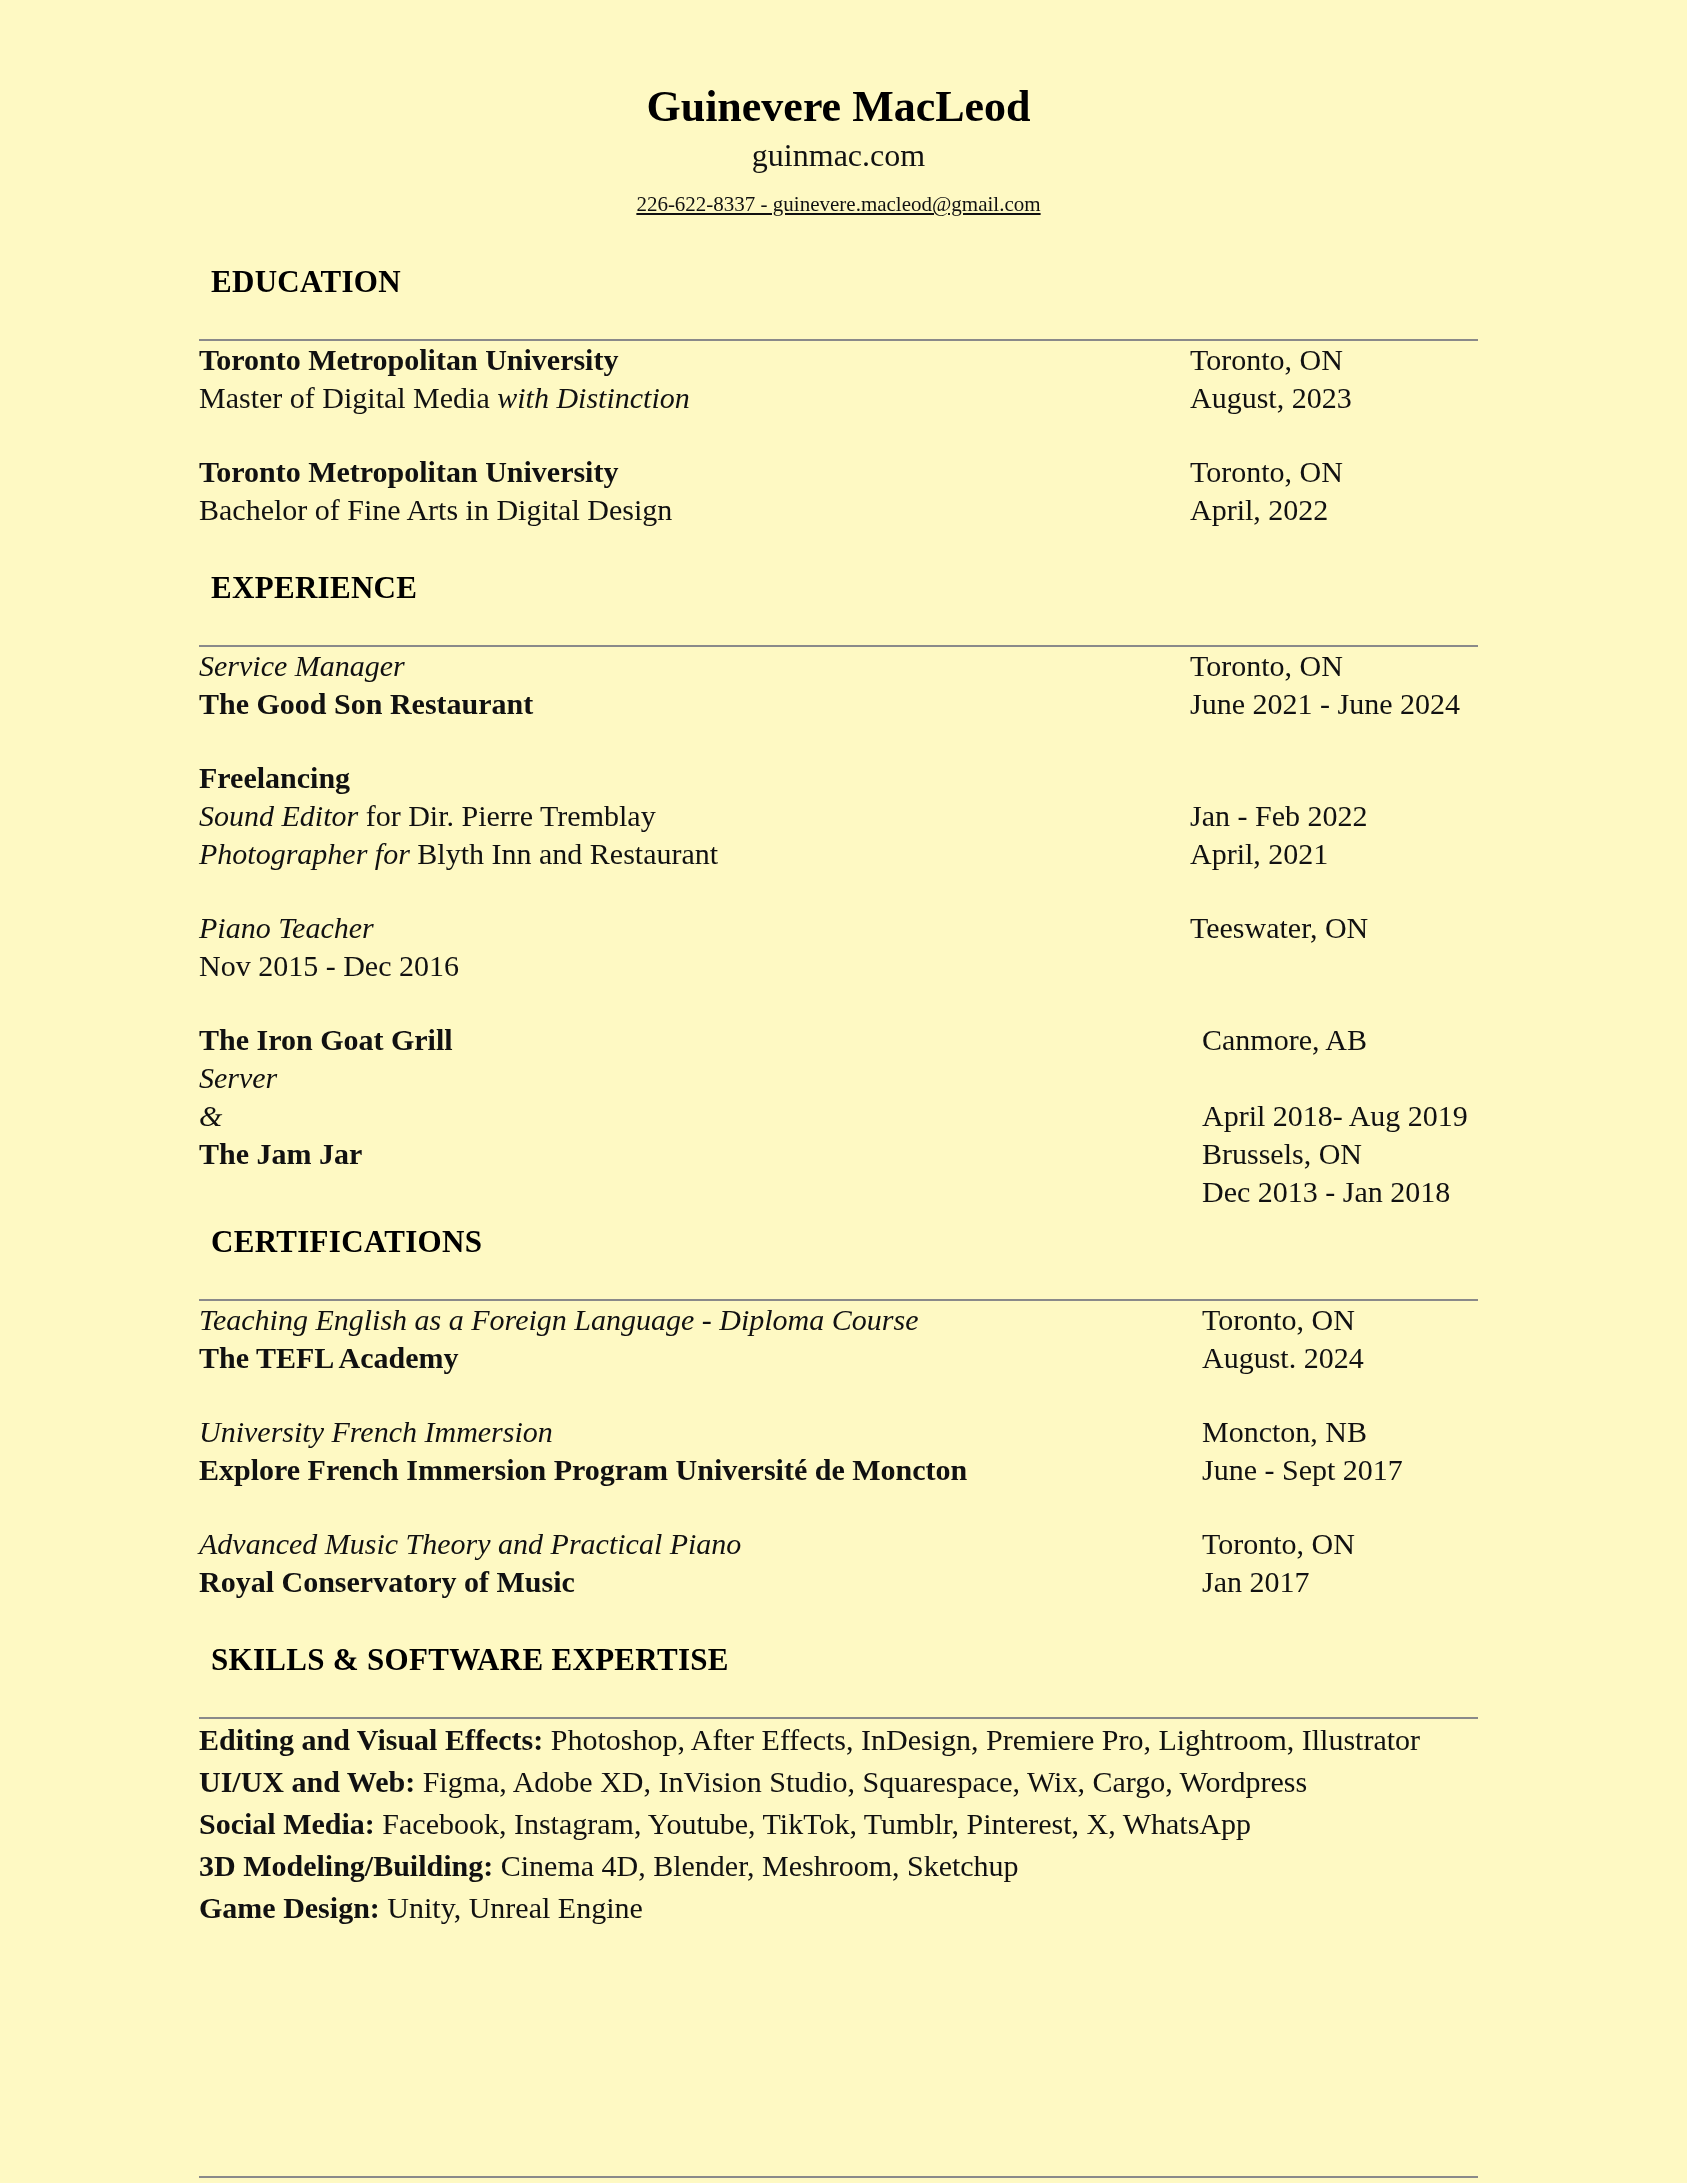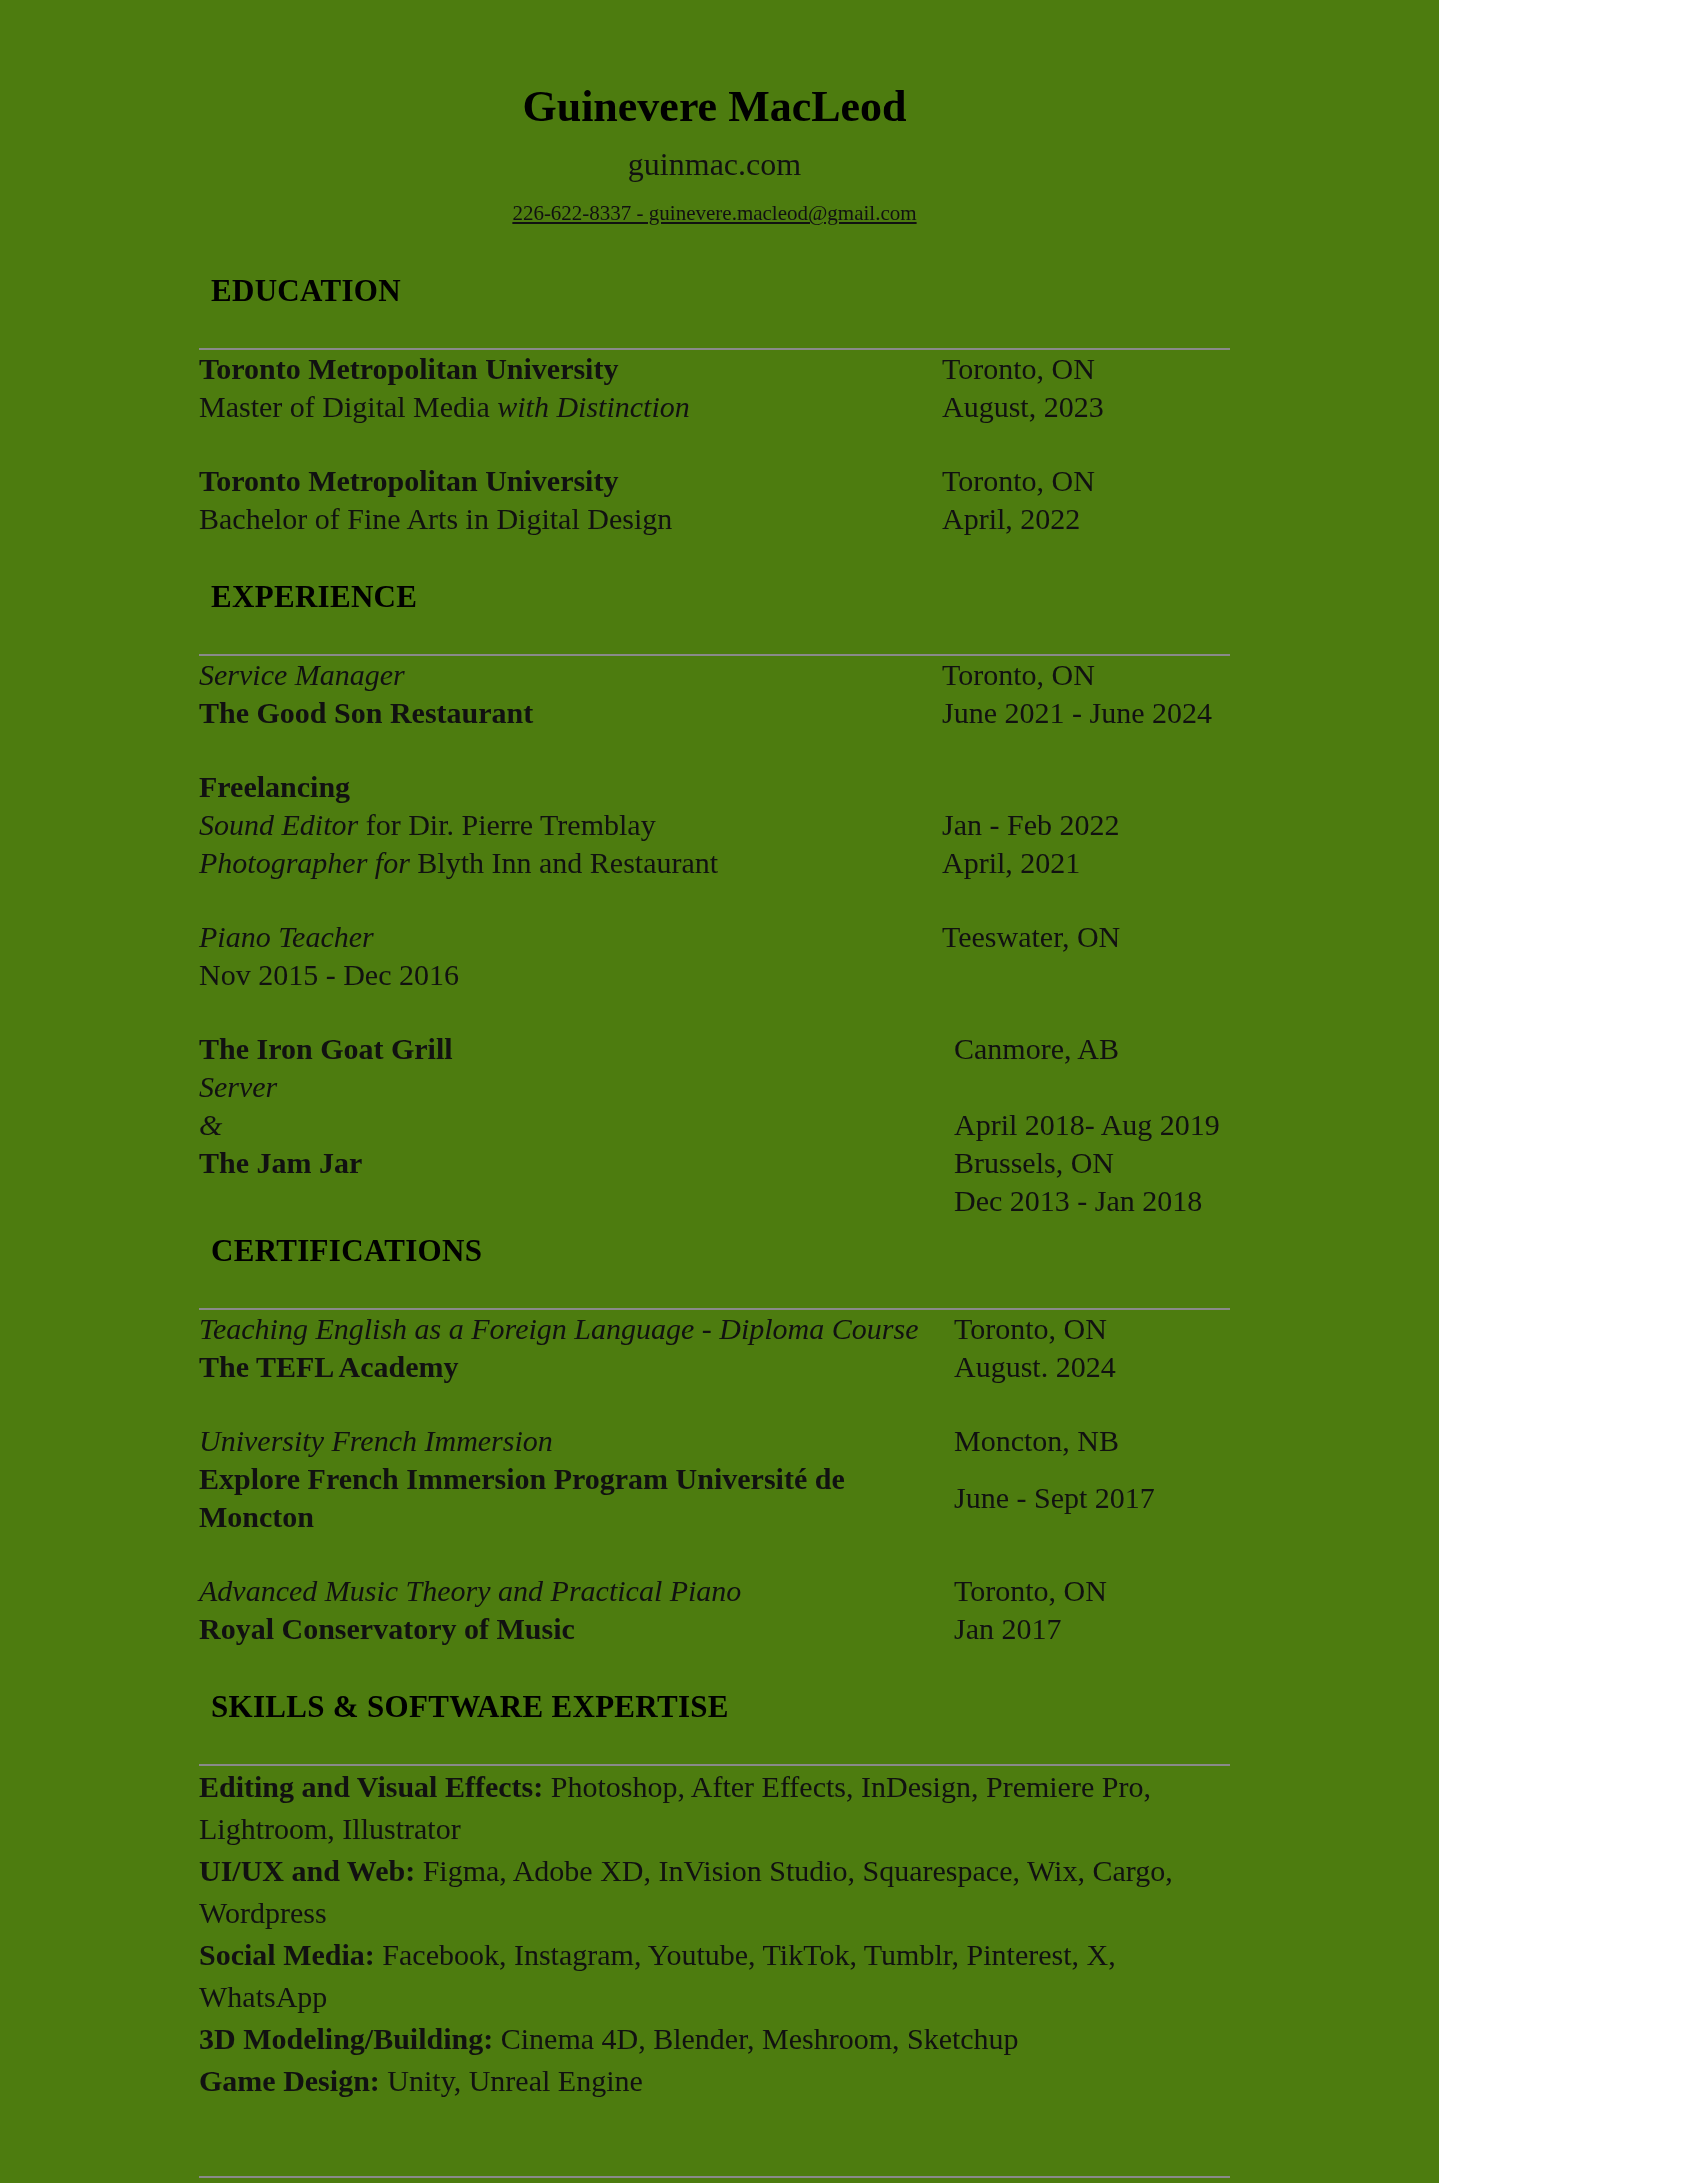--- a/index.html
+++ b/index.html
@@ -2,40 +2,40 @@
 <html style="--rule-color: #8a8a8a;font-size:10.6px"><head>
 <meta charset="utf-8">
 <style>
   html, body {
     margin: 0;
     padding: 0;
     background: #ffffff;
   }
   .page {
     position: relative;
-    width: 1439px;
+    width: 1687px;
     height: 2183px;
-    background: #4d7c0f;
+    background: #fef9c3;
     box-sizing: border-box;
     padding: 79px 209px 0 199px;
     font-family: "Liberation Serif", "DejaVu Serif", serif;
     font-size: 30px;
     line-height: 38px;
     color: #111111;
   }
   .doc-header { text-align: center; }
   .name {
     margin: 0;
     font-size: 44px;
     font-weight: 700;
     line-height: 56px;
     color: #000000;
   }
   .website {
-    margin-top: 10px;
+    margin-top: 1px;
     font-size: 32px;
     line-height: 38px;
   }
   .contact {
     margin-top: 11px;
     font-size: 21px;
     line-height: 38px;
     text-decoration: underline;
   }
   .section { margin-top: 40px; }

